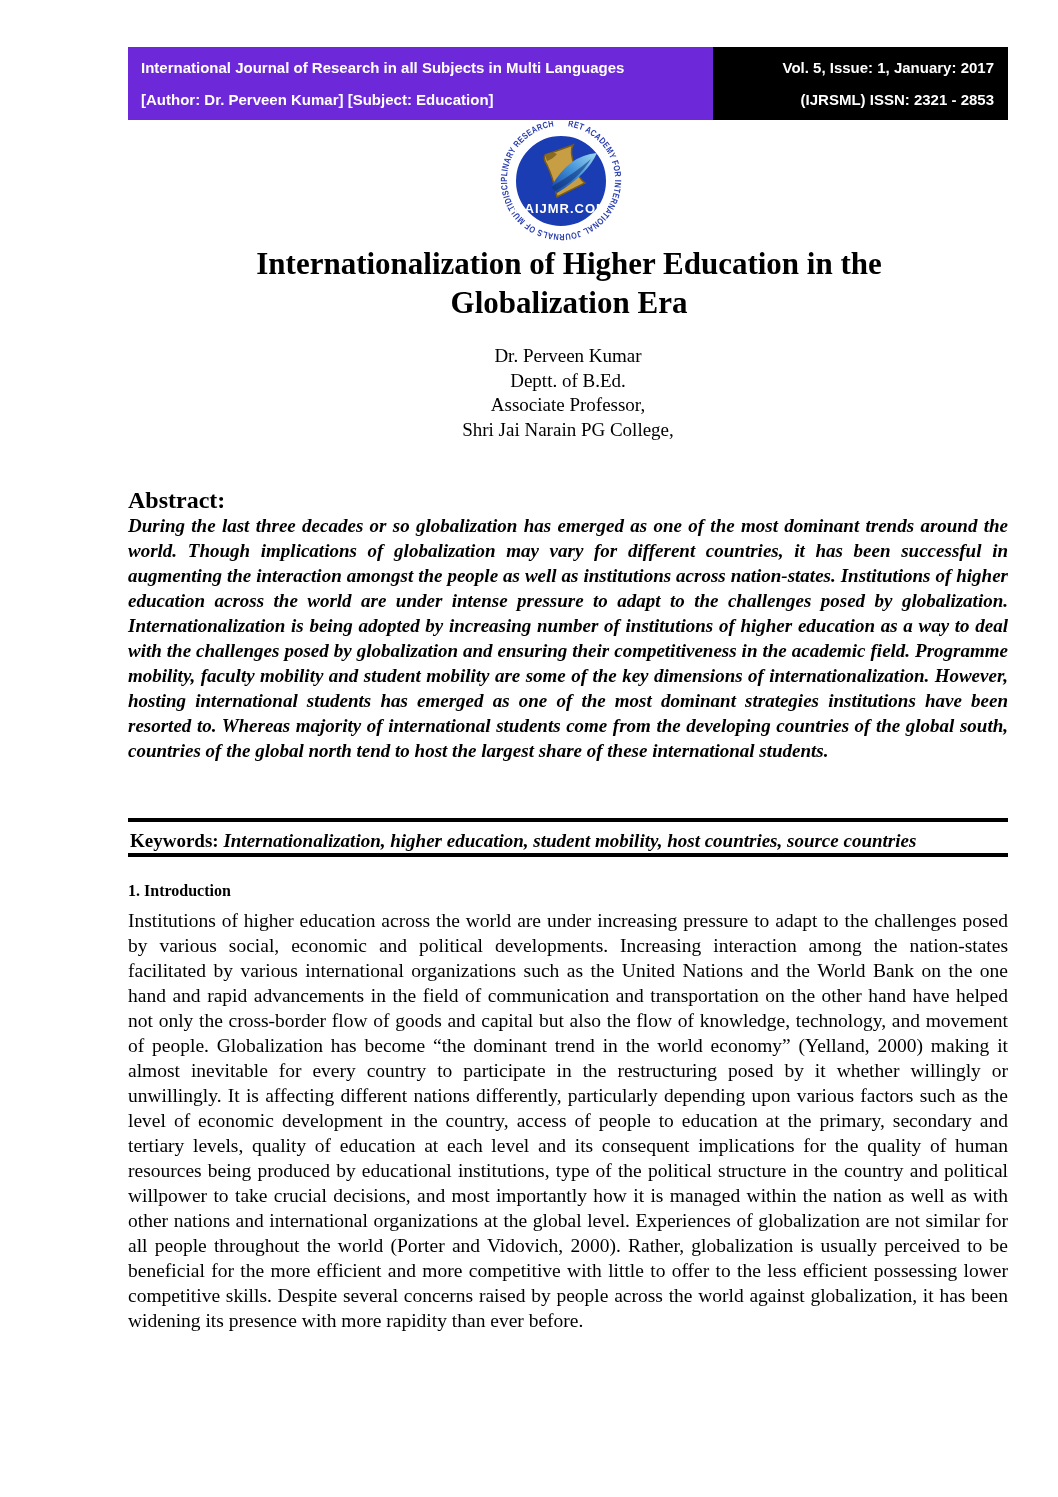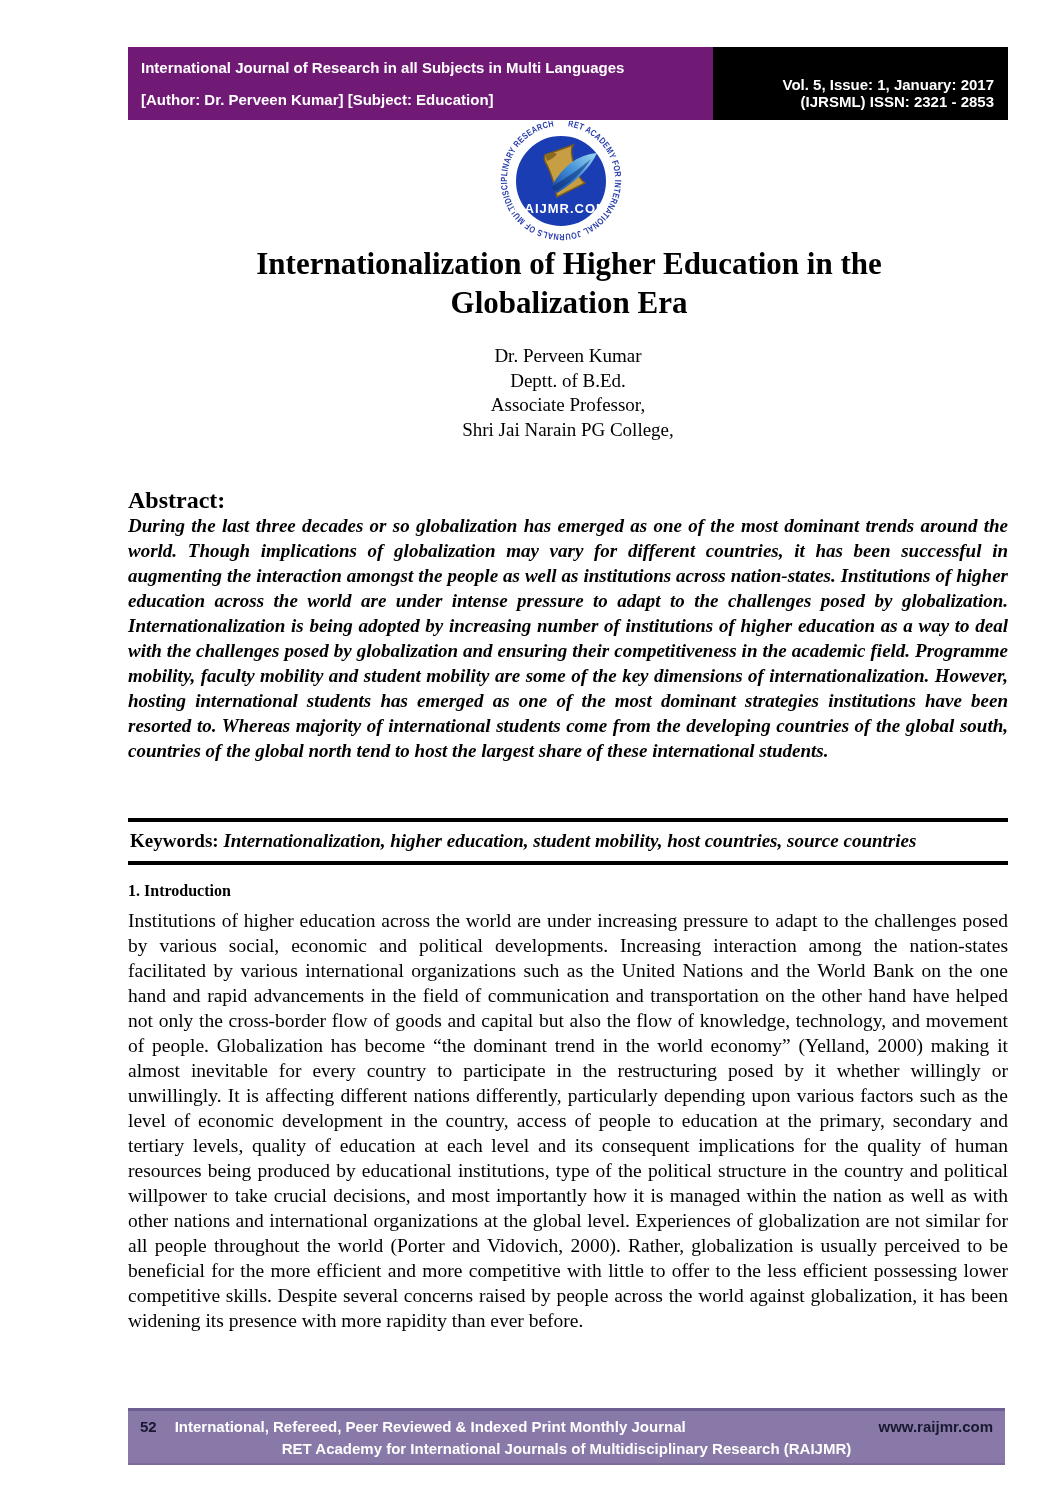--- a/index.html
+++ b/index.html
@@ -6,23 +6,23 @@
   html,body { background:#ffffff; }
   body {
     width:1058px; height:1497px; position:relative;
     font-family:"Liberation Serif", serif; color:#000;
   }
   .page { position:absolute; inset:0; background:#fff; }
 
   
   .header { position:absolute; left:128px; top:47px; width:880px; height:73px; display:flex;
             font-family:"Liberation Sans", sans-serif; font-weight:bold; font-size:15px; }
-  .header-left { width:585px; background:#701a75; color:#fff; padding:12px 13px;
+  .header-left { width:585px; background:#6d28d9; color:#fff; padding:12px 13px;
                  display:flex; flex-direction:column; justify-content:space-between; }
-  .header-right { flex:1; background:#000; color:#fff; padding:29px 14px; text-align:right;
+  .header-right { flex:1; background:#000; color:#fff; padding:12px 14px; text-align:right;
                   display:flex; flex-direction:column; justify-content:space-between; }
 
   
   .logo { position:absolute; left:457px; top:121px; width:208px; height:120px; }
 
   
   .title { position:absolute; left:129px; top:240px; width:880px; text-align:center;
            font-size:31px; line-height:39px; font-weight:bold; }
   .title-inner { max-width:762px; margin:4px auto; }
   .authors { position:absolute; left:128px; top:344px; width:880px; text-align:center;
@@ -30,21 +30,21 @@
 
   
   .abstract-heading { position:absolute; left:128px; top:487px; font-size:24px; font-weight:bold; }
   .abstract-text { position:absolute; left:128px; top:513px; width:880px;
                    font-size:19px; line-height:25px; font-weight:bold; font-style:italic;
                    text-align:justify; }
 
   
   .keywords-box { position:absolute; left:128px; top:818px; width:880px;
                   border-top:4px solid #000; border-bottom:4px solid #000;
-                  padding:8px 2px 9px 2px; font-size:19px; }
+                  padding:8px 2px 1px 2px; font-size:19px; }
   .keywords-label { font-weight:bold; }
   .keywords-text { font-weight:bold; font-style:italic; }
 
   
   .intro-heading { position:absolute; left:128px; top:882px; font-size:16px; font-weight:bold;text-align:center; }
   .intro-text { position:absolute; left:128px; top:908px; width:880px;
                 font-size:19.5px; line-height:25px; text-align:justify; }
 
   
   .footer { position:absolute; left:128px; top:1408px; width:877px; height:57px;
@@ -114,22 +114,14 @@
   <div class="abstract-heading">Abstract:</div>
   <div class="abstract-text">During the last three decades or so globalization has emerged as one of the most dominant trends around the world. Though implications of globalization may vary for different countries, it has been successful in augmenting the interaction amongst the people as well as institutions across nation-states. Institutions of higher education across the world are under intense pressure to adapt to the challenges posed by globalization. Internationalization is being adopted by increasing number of institutions of higher education as a way to deal with the challenges posed by globalization and ensuring their competitiveness in the academic field. Programme mobility, faculty mobility and student mobility are some of the key dimensions of internationalization. However, hosting international students has emerged as one of the most dominant strategies institutions have been resorted to. Whereas majority of international students come from the developing countries of the global south, countries of the global north tend to host the largest share of these international students.</div>
 
   <div class="keywords-box">
     <span class="keywords-label">Keywords:</span><span class="keywords-text"> Internationalization, higher education, student mobility, host countries, source countries</span>
   </div>
 
   <div class="intro-heading">1. Introduction</div>
   <div class="intro-text">Institutions of higher education across the world are under increasing pressure to adapt to the challenges posed by various social, economic and political developments. Increasing interaction among the nation-states facilitated by various international organizations such as the United Nations and the World Bank on the one hand and rapid advancements in the field of communication and transportation on the other hand have helped not only the cross-border flow of goods and capital but also the flow of knowledge, technology, and movement of people. Globalization has become “the dominant trend in the world economy” (Yelland, 2000) making it almost inevitable for every country to participate in the restructuring posed by it whether willingly or unwillingly. It is affecting different nations differently, particularly depending upon various factors such as the level of economic development in the country, access of people to education at the primary, secondary and tertiary levels, quality of education at each level and its consequent implications for the quality of human resources being produced by educational institutions, type of the political structure in the country and political willpower to take crucial decisions, and most importantly how it is managed within the nation as well as with other nations and international organizations at the global level. Experiences of globalization are not similar for all people throughout the world (Porter and Vidovich, 2000). Rather, globalization is usually perceived to be beneficial for the more efficient and more competitive with little to offer to the less efficient possessing lower competitive skills. Despite several concerns raised by people across the world against globalization, it has been widening its presence with more rapidity than ever before.</div>
 
-  <div class="footer">
-    <div class="footer-row1">
-      <span class="footer-pageno">52</span>
-      <span>International, Refereed, Peer Reviewed &amp; Indexed Print Monthly Journal</span>
-      <span class="footer-site">www.raijmr.com</span>
-    </div>
-    <div class="footer-row2">RET Academy for International Journals of Multidisciplinary Research (RAIJMR)</div>
-  </div>
 
 </div>
 
 </body></html>

